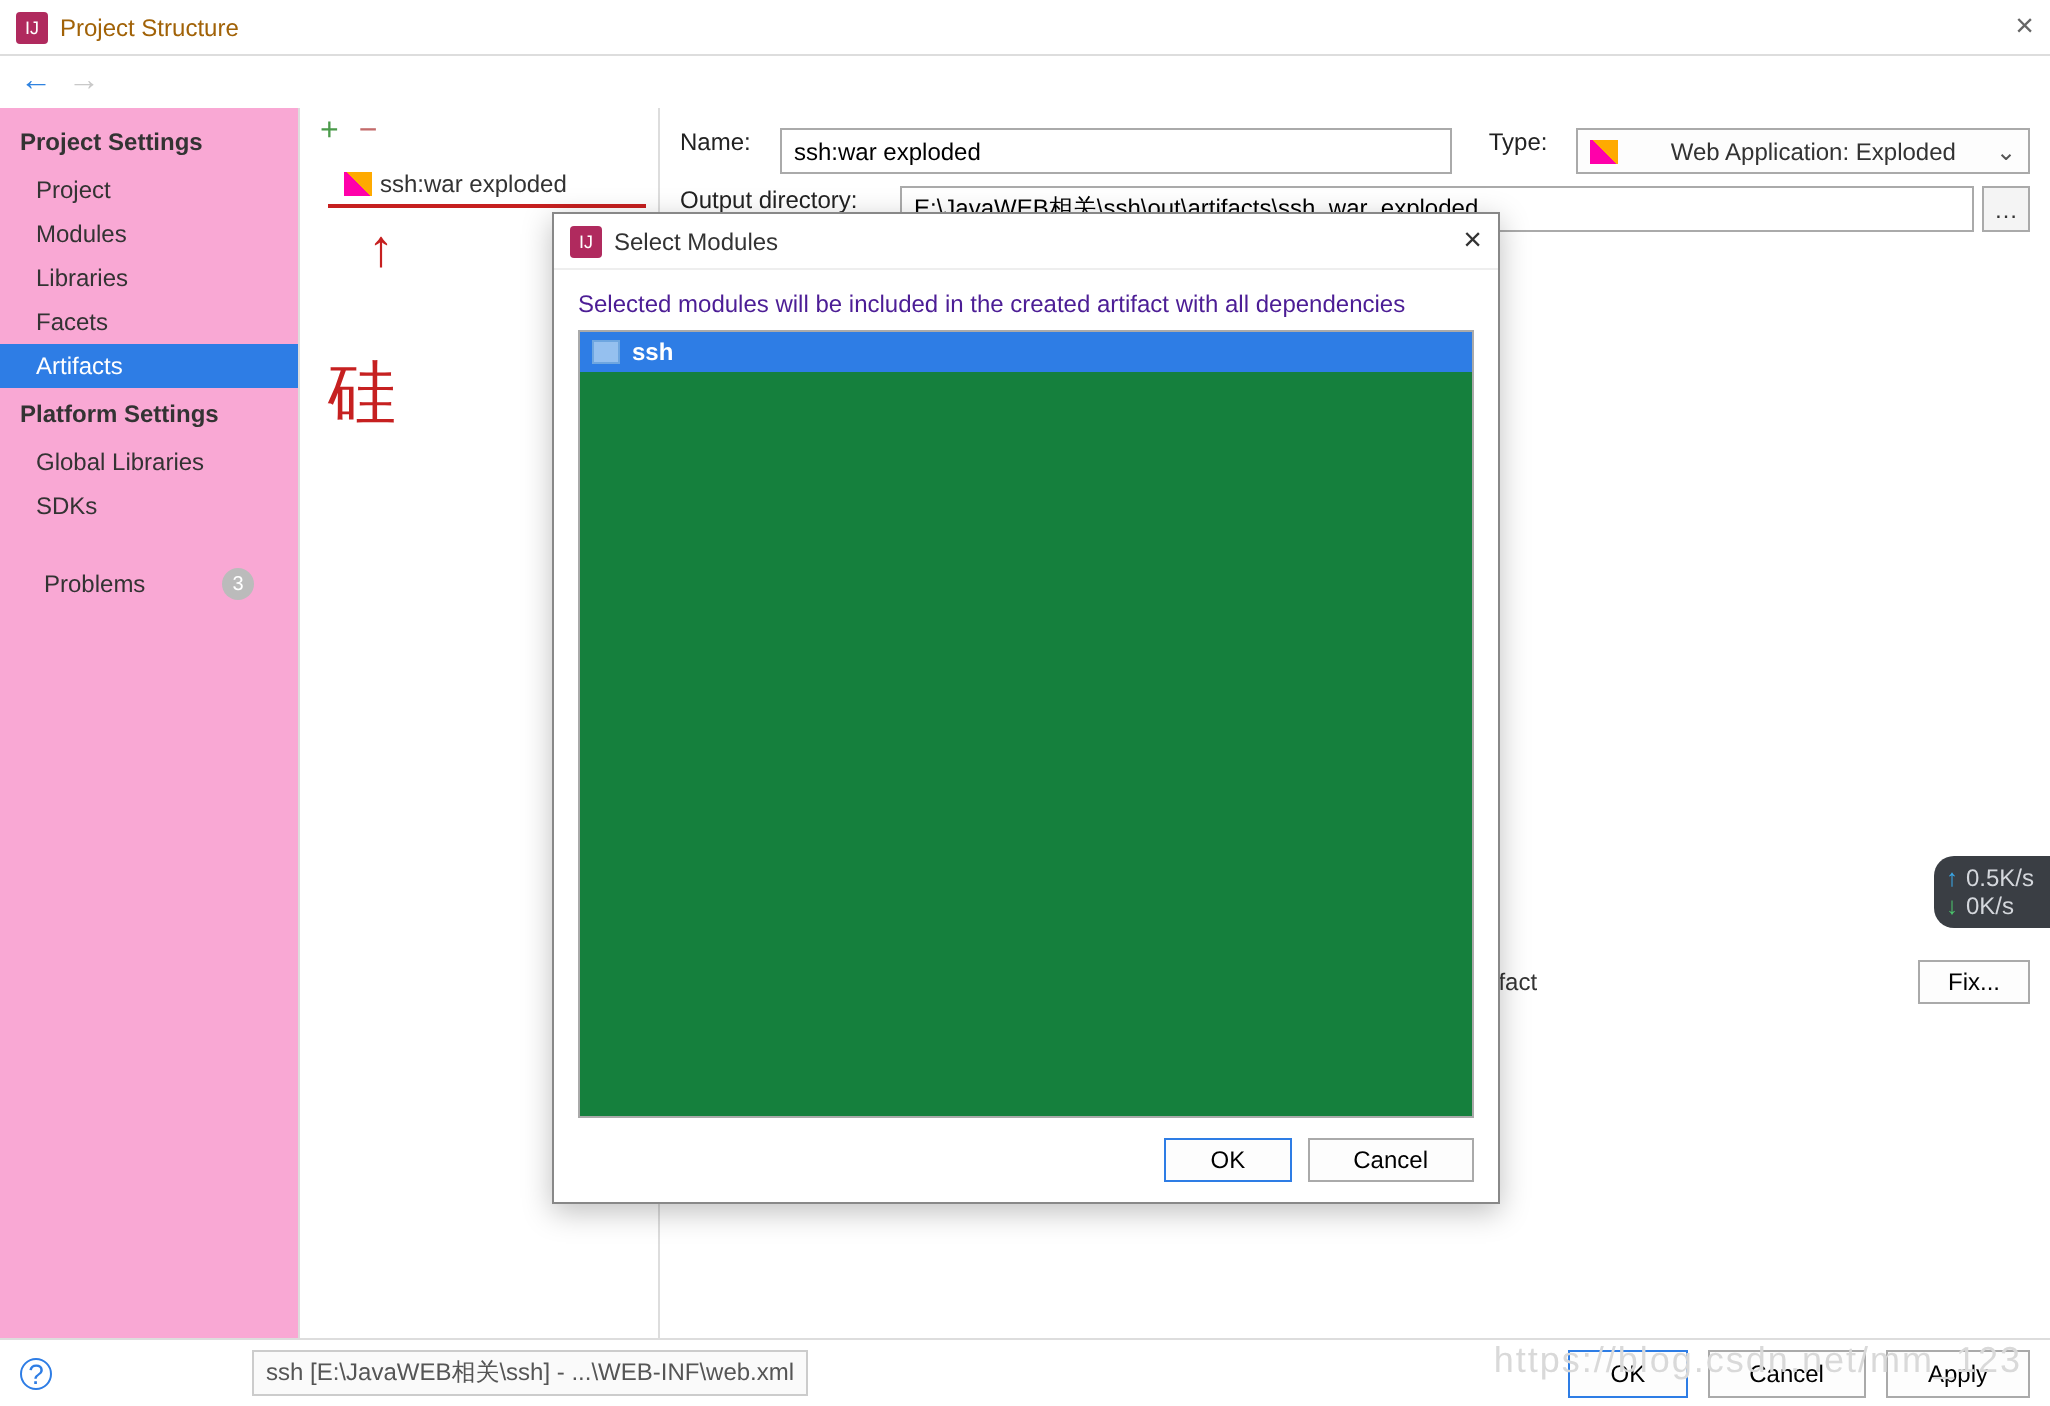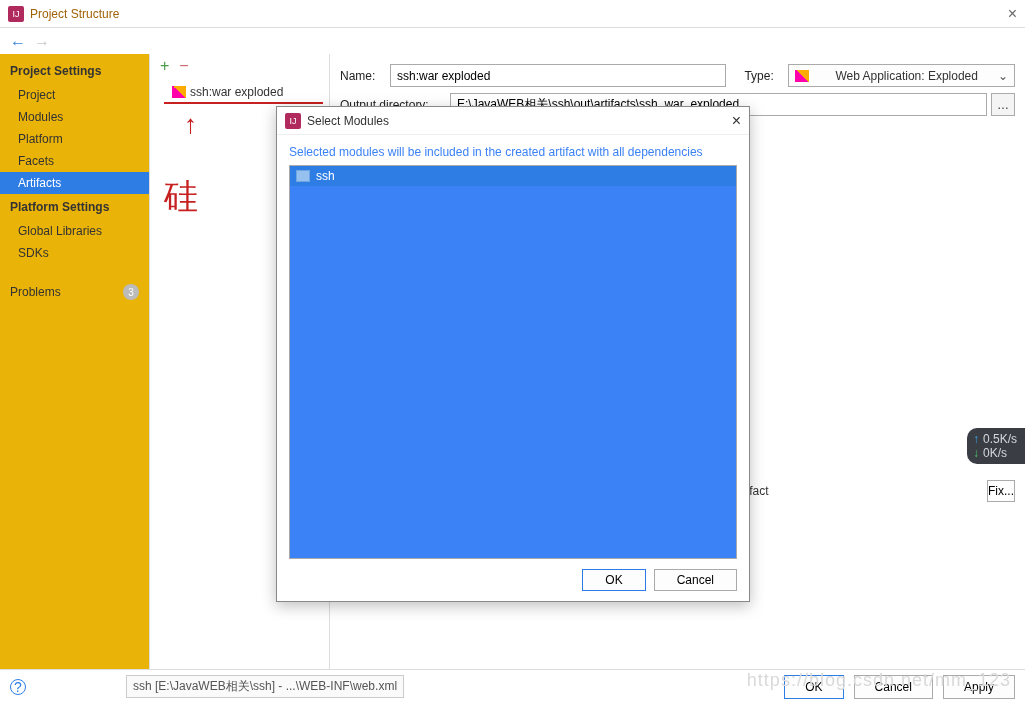--- a/index.html
+++ b/index.html
@@ -14,74 +14,74 @@
 
 .navrow { height: 26px; display: flex; align-items: center; padding: 0 10px; gap: 8px; }
 .navrow .arrow { font-size: 16px; cursor: pointer; }
 .navrow .back { color: #2f83e0; }
 .navrow .fwd { color: #c9c9c9; }
 
 
 .main { display: flex; height: calc(703px - 28px - 26px - 34px); }
 
 
-.sidebar { width: 150px; border-right: 1px solid #ddd; background: #eab308; padding-top: 4px; }
+.sidebar { width: 150px; border-right: 1px solid #ddd; background: #f9a8d4; padding-top: 4px; }
 .sb-head { font-weight: bold; color: #333; padding: 6px 10px; }
 .sb-item { padding: 4px 18px; color: #333; cursor: pointer; }
 .sb-item.sel { background: #2e7de5; color: #fff; }
-.sb-prob { display: flex; align-items: center; padding: 8px 10px; margin-top: 12px; }
+.sb-prob { display: flex; align-items: center; padding: 8px 22px; margin-top: 12px; }
 .sb-prob .badge { margin-left: auto; background: #bbb; color: #fff; border-radius: 50%; width: 16px; height: 16px; display: flex; align-items: center; justify-content: center; font-size: 10px; }
 
 
 .artcol { width: 180px; border-right: 1px solid #ddd; }
 .artcol .toolbar { height: 24px; display: flex; align-items: center; gap: 10px; padding: 0 10px; }
 .artcol .toolbar .plus { color: #4b9b4b; font-size: 16px; cursor: pointer; }
 .artcol .toolbar .minus { color: #c36b6b; font-size: 16px; cursor: pointer; }
 .artcol .item { display: flex; align-items: center; padding: 3px 8px; background: #fff; border-bottom: 2px solid #c62020; margin: 4px 6px 0 14px; }
 .artcol .item .ic { width: 14px; height: 12px; background: linear-gradient(45deg,#f0a 50%, #fa0 50%); margin-right: 4px; }
 .annot { position: relative; height: 150px; margin: 10px 6px 0 14px; }
 .annot .arrowup { color: #c62020; font-size: 26px; position: absolute; top: -5px; left: 20px; }
 .annot .chn { color: #c62020; font-size: 34px; position: absolute; top: 60px; left: 0; font-family: "SimSun", serif; }
 
 
 .right { flex: 1; padding: 4px 10px; position: relative; }
-.formrow { display: flex; align-items: center; margin: 6px 0; }
+.formrow { display: flex; margin: 6px 0; }
 .formrow label { width: 110px; color: #222; }
 .formrow input.txt { flex: 1; border: 1px solid #aaa; padding: 4px 6px; height: 23px; }
 .formrow .typebox { display: flex; align-items: center; border: 1px solid #aaa; padding: 2px 6px; height: 23px; min-width: 200px; background: #fdfdfd; gap: 20px; }
 .formrow .typebox .ic { width: 14px; height: 12px; background: linear-gradient(45deg,#f0a 50%, #fa0 50%); margin-right: 6px; }
 .formrow .typebox .chev { margin-left: auto; color: #555; }
 .formrow .dots { width: 24px; height: 23px; border: 1px solid #aaa; margin-left: 4px; display: flex; align-items: center; justify-content: center; background: #f4f4f4; }
 .elements { margin: 14px 0 6px 0; display: flex; align-items: center; color: #333; }
 .elements .q { color: #2e7de5; margin-left: 6px; font-weight: bold; }
 .liblist { padding-left: 6px; }
 .libline { padding: 2px 0; color: #333; }
 .libline .gray { color: #999; }
 .showrow { margin-top: 200px; display: flex; align-items: center; gap: 6px; }
 .showrow .cb { width: 13px; height: 13px; border: 1px solid #888; }
 .showrow .dots2 { width: 22px; height: 20px; border: 1px solid #aaa; display: flex; align-items: center; justify-content: center; background: #f4f4f4; margin-left: 6px; }
 .warnrow { margin-top: 10px; display: flex; align-items: center; gap: 6px; color: #333; }
 .warnrow .warn { color: #999; font-size: 14px; }
-.fixbtn { margin-left: auto; border: 1px solid #aaa; background: #fdfdfd; padding: 3px 0; }
+.fixbtn { margin-left: auto; border: 1px solid #aaa; background: #fdfdfd; padding: 3px 14px; }
 
 
 .bottom { position: absolute; left: 0; right: 0; bottom: 0; height: 34px; border-top: 1px solid #ddd; display: flex; align-items: center; padding: 0 10px; background: #fff; }
 .bottom .help { color: #2e7de5; font-size: 14px; border: 1px solid #2e7de5; border-radius: 50%; width: 16px; height: 16px; display: flex; align-items: center; justify-content: center; }
 .bottom .status { margin-left: 100px; color: #555; border: 1px solid #ccc; padding: 2px 6px; background: #fafafa; }
 .bottom .btns { margin-left: auto; display: flex; gap: 10px; }
 .bottom .btn { border: 1px solid #aaa; padding: 4px 20px; background: #fdfdfd; cursor: pointer; }
 .bottom .btn.primary { border: 1px solid #2e7de5; }
 
 
 .modal { position: absolute; left: 276px; top: 106px; width: 474px; height: 496px; background: #fff; border: 1px solid #888; box-shadow: 0 4px 14px rgba(0,0,0,.25); z-index: 50; display: flex; flex-direction: column; }
 .modal .mtitle { height: 28px; display: flex; align-items: center; padding: 0 8px; border-bottom: 1px solid #eee; }
 .modal .mtitle .mic { width: 16px; height: 16px; background: #b02a5e; border-radius: 2px; margin-right: 6px; display: inline-flex; align-items: center; justify-content: center; color: #fff; font-size: 9px; }
 .modal .mtitle .mcl { margin-left: auto; font-size: 16px; color: #333; cursor: pointer; }
-.modal .msg { padding: 10px 12px 6px 12px; color: #3b82f6; }
-.modal .list { margin: 0 12px; border: 1px solid #aaa; flex: 1; background: #3b82f6; overflow: auto; }
+.modal .msg { padding: 10px 12px 6px 12px; color: #4c1d95; }
+.modal .list { margin: 0 12px; border: 1px solid #aaa; flex: 1; background: #15803d; overflow: auto; font-weight: bold; }
 .modal .list .row { display: flex; align-items: center; background: #2e7de5; color: #fff; padding: 3px 6px; }
 .modal .list .row .fic { width: 14px; height: 12px; background: #95c0ef; border: 1px solid #6ea6e0; margin-right: 6px; }
 .modal .mbtns { display: flex; justify-content: flex-end; gap: 8px; padding: 10px 12px; }
 .modal .mbtn { border: 1px solid #aaa; padding: 3px 22px; background: #fdfdfd; cursor: pointer; }
 .modal .mbtn.ok { border: 1px solid #2e7de5; }
 
 
 .speed { position: absolute; right: 0; top: 428px; width: 58px; background: #3a3e44; border-radius: 10px 0 0 10px; color: #d4d7dc; font-size: 10px; padding: 4px 6px; z-index: 60; }
 .speed .r { display: flex; align-items: center; gap: 4px; }
 .speed .up::before { content: "↑"; color: #3aa7e8; }
@@ -103,21 +103,21 @@
   <span class="arrow back">←</span>
   <span class="arrow fwd">→</span>
 </div>
 
 <div class="main">
 
   <div class="sidebar">
     <div class="sb-head">Project Settings</div>
     <div class="sb-item">Project</div>
     <div class="sb-item">Modules</div>
-    <div class="sb-item">Platform</div>
+    <div class="sb-item">Libraries</div>
     <div class="sb-item">Facets</div>
     <div class="sb-item sel">Artifacts</div>
     <div class="sb-head">Platform Settings</div>
     <div class="sb-item">Global Libraries</div>
     <div class="sb-item">SDKs</div>
     <div class="sb-prob">
       <span>Problems</span>
       <span class="badge">3</span>
     </div>
   </div>

